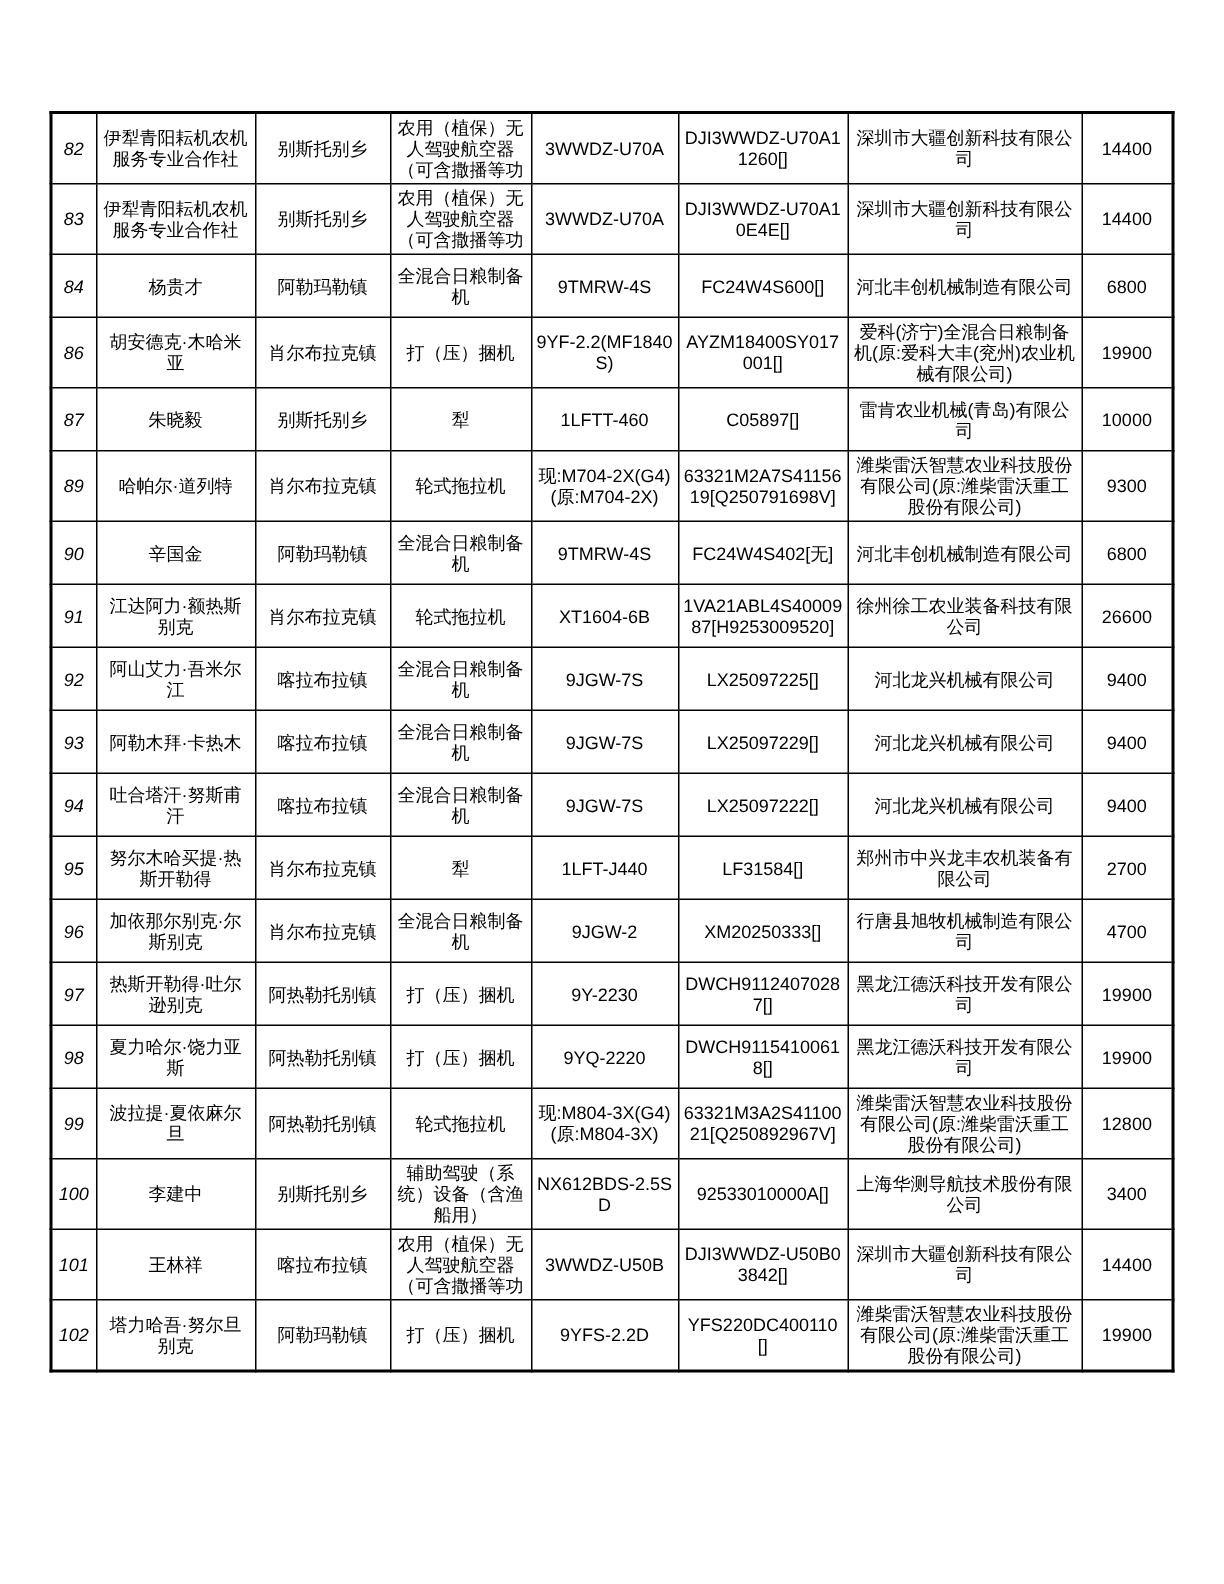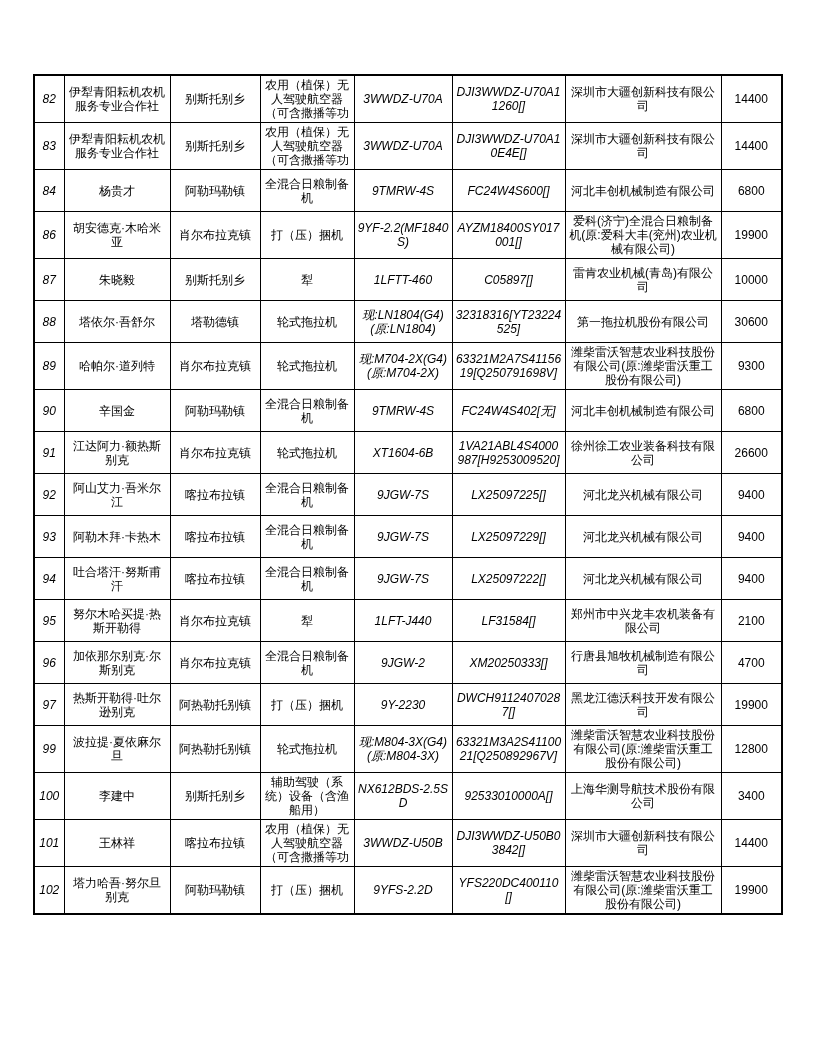--- a/index.html
+++ b/index.html
@@ -31,21 +31,21 @@
     vertical-align: middle;
     font-size: 12px;
     line-height: 14px;
     padding: 2px 3px;
     white-space: pre-line;
     overflow-wrap: break-word;
     overflow: hidden;
   }
   table.subsidy tr { height: 42px; }
   td.c-num    { font-size: 11px; font-style: italic; }
-  td.c-model, td.c-serial { font-size: 11.5px; word-break: break-all; font-style: italic; }
+  td.c-model, td.c-serial { font-size: 11.5px; word-break: break-all; }
   td.c-amount { font-size: 11.5px; }
   col.w-num    { width: 30px; }
   col.w-name   { width: 106px; }
   col.w-town   { width: 90px; }
   col.w-type   { width: 94px; }
   col.w-model  { width: 98px; }
   col.w-serial { width: 113px; }
   col.w-maker  { width: 156px; }
   col.w-amount { width: 61px; }
 </style>
@@ -113,31 +113,20 @@
     <td class="c-num">87</td>
     <td class="c-name">朱晓毅</td>
     <td class="c-town">别斯托别乡</td>
     <td class="c-type">犁</td>
     <td class="c-model">1LFTT-460</td>
     <td class="c-serial">C05897[]</td>
     <td class="c-maker">雷肯农业机械(青岛)有限公司</td>
     <td class="c-amount">10000</td>
   </tr>
         <tr>
-    <td class="c-num">88</td>
-    <td class="c-name">塔依尔·吾舒尔</td>
-    <td class="c-town">塔勒德镇</td>
-    <td class="c-type">轮式拖拉机</td>
-    <td class="c-model">现:LN1804(G4)
-(原:LN1804)</td>
-    <td class="c-serial">32318316[YT23224525]</td>
-    <td class="c-maker">第一拖拉机股份有限公司</td>
-    <td class="c-amount">30600</td>
-  </tr>
-        <tr>
     <td class="c-num">89</td>
     <td class="c-name">哈帕尔·道列特</td>
     <td class="c-town">肖尔布拉克镇</td>
     <td class="c-type">轮式拖拉机</td>
     <td class="c-model">现:M704-2X(G4)
 (原:M704-2X)</td>
     <td class="c-serial">63321M2A7S4115619[Q250791698V]</td>
     <td class="c-maker">潍柴雷沃智慧农业科技股份有限公司(原:潍柴雷沃重工股份有限公司)</td>
     <td class="c-amount">9300</td>
   </tr>
@@ -192,39 +181,49 @@
     <td class="c-amount">9400</td>
   </tr>
         <tr>
     <td class="c-num">95</td>
     <td class="c-name">努尔木哈买提·热斯开勒得</td>
     <td class="c-town">肖尔布拉克镇</td>
     <td class="c-type">犁</td>
     <td class="c-model">1LFT-J440</td>
     <td class="c-serial">LF31584[]</td>
     <td class="c-maker">郑州市中兴龙丰农机装备有限公司</td>
-    <td class="c-amount">2100</td>
+    <td class="c-amount">2700</td>
   </tr>
         <tr>
     <td class="c-num">96</td>
     <td class="c-name">加依那尔别克·尔斯别克</td>
     <td class="c-town">肖尔布拉克镇</td>
     <td class="c-type">全混合日粮制备机</td>
     <td class="c-model">9JGW-2</td>
     <td class="c-serial">XM20250333[]</td>
     <td class="c-maker">行唐县旭牧机械制造有限公司</td>
     <td class="c-amount">4700</td>
   </tr>
         <tr>
     <td class="c-num">97</td>
     <td class="c-name">热斯开勒得·吐尔逊别克</td>
     <td class="c-town">阿热勒托别镇</td>
     <td class="c-type">打（压）捆机</td>
     <td class="c-model">9Y-2230</td>
     <td class="c-serial">DWCH91124070287[]</td>
+    <td class="c-maker">黑龙江德沃科技开发有限公司</td>
+    <td class="c-amount">19900</td>
+  </tr>
+        <tr>
+    <td class="c-num">98</td>
+    <td class="c-name">夏力哈尔·饶力亚斯</td>
+    <td class="c-town">阿热勒托别镇</td>
+    <td class="c-type">打（压）捆机</td>
+    <td class="c-model">9YQ-2220</td>
+    <td class="c-serial">DWCH91154100618[]</td>
     <td class="c-maker">黑龙江德沃科技开发有限公司</td>
     <td class="c-amount">19900</td>
   </tr>
         <tr>
     <td class="c-num">99</td>
     <td class="c-name">波拉提·夏依麻尔旦</td>
     <td class="c-town">阿热勒托别镇</td>
     <td class="c-type">轮式拖拉机</td>
     <td class="c-model">现:M804-3X(G4)
 (原:M804-3X)</td>

